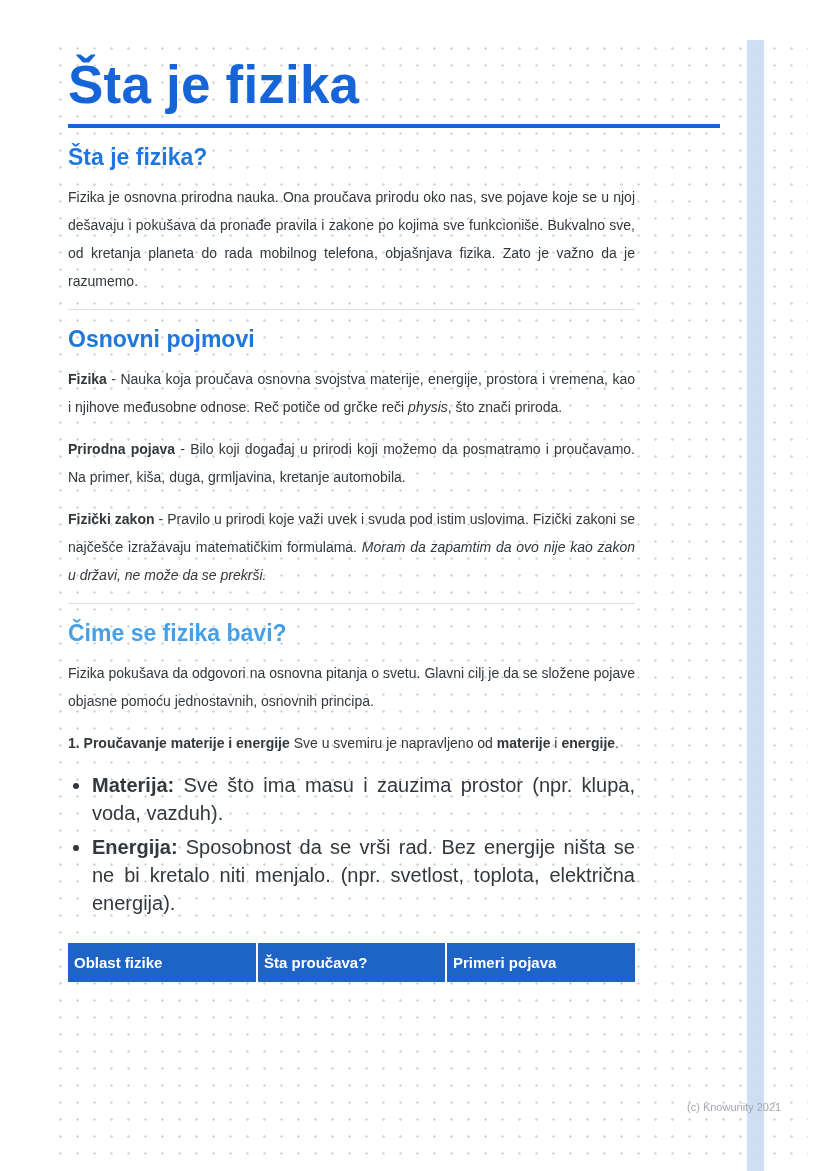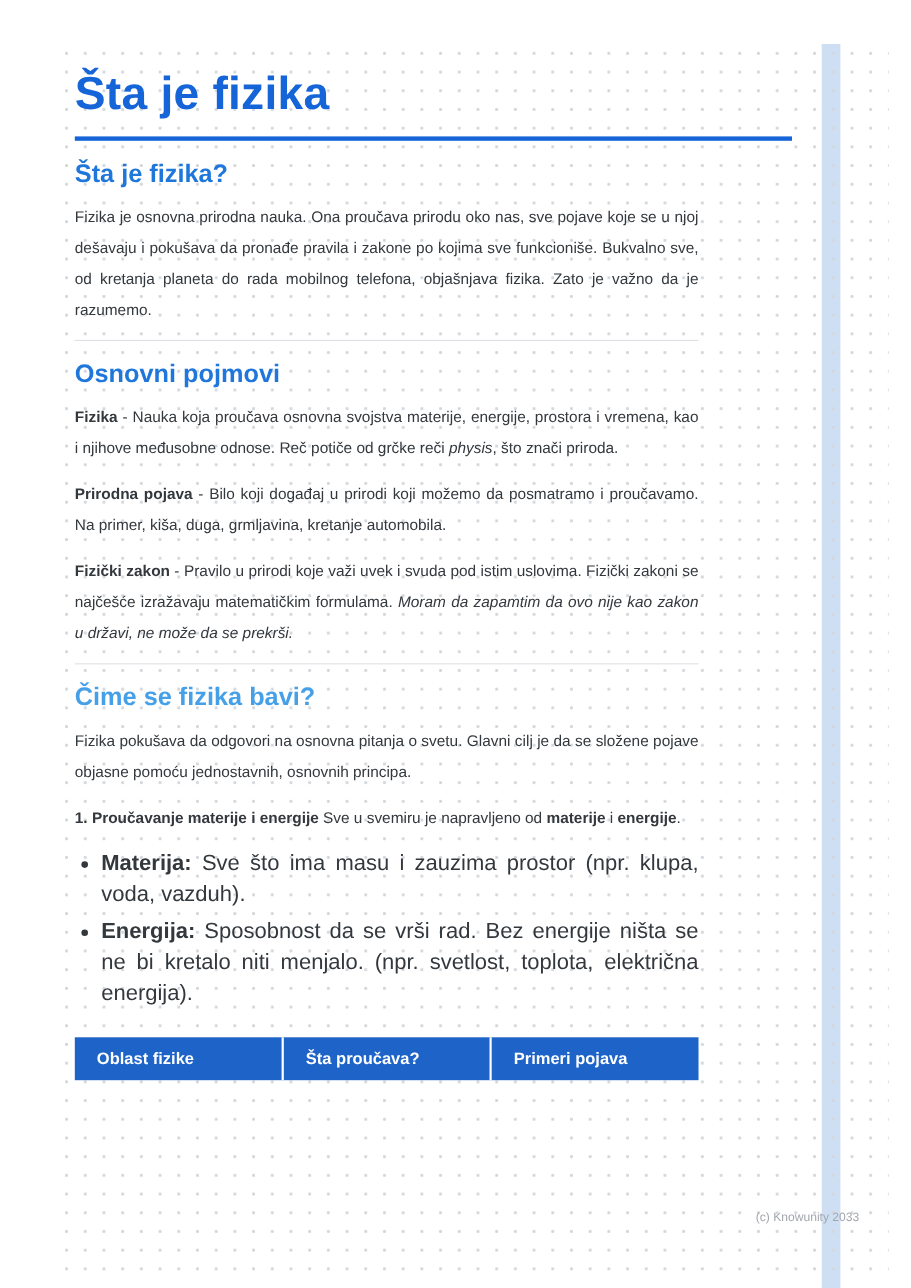--- a/index.html
+++ b/index.html
@@ -22,21 +22,21 @@
     position: absolute;
     left: 52px; top: 40px; width: 756px; bottom: 6px;
     background-image: radial-gradient(circle, var(--dots, #d3d7dc) 1.2px, transparent 1.45px);
     background-size: 17px 17px;
     pointer-events: none;
   }
   .content {
     position: absolute; left: 68px; top: 62px; width: 652px;
   }
   h1 {
-    font-size: 42px; line-height: 46px; font-weight: 700;
+    font-size: 53px; line-height: 46px; font-weight: 700;
     color: var(--title, #1565d8);
     letter-spacing: 0.2px;
   }
   .title-rule {
     margin-top: 16px; height: 4px; width: 652px;
     background: var(--title, #1565d8);
   }
   section { width: 567px; }
   h2 {
     margin: 15px 0 12px;
@@ -68,21 +68,21 @@
   }
   table.areas {
     width: 567px; margin-top: 26px;
     border-collapse: collapse; table-layout: fixed;
   }
   table.areas th {
     background: var(--table-header-bg, #1d63c8);
     color: #ffffff;
     font-size: 15px; font-weight: 700;
     text-align: left;
-    padding: 11px 20px;
+    padding: 11px 6px;
     border-right: 2px solid #ffffff;
   }
   table.areas th:last-child { border-right: 0; }
   .footer {
     position: absolute; left: 687px; top: 1101px;
     font-size: 11px; color: var(--footer-text, #a3a7ad);
     white-space: nowrap;
   }
 </style>
 </head>
@@ -126,14 +126,14 @@
           <tr>
             <th>Oblast fizike</th>
             <th>Šta proučava?</th>
             <th>Primeri pojava</th>
           </tr>
         </thead>
       </table>
     </section>
   </div>
 
-  <div class="footer">(c) Knowunity 2033</div>
+  <div class="footer">(c) Knowunity 2021</div>
 </div>
 
 </body></html>

